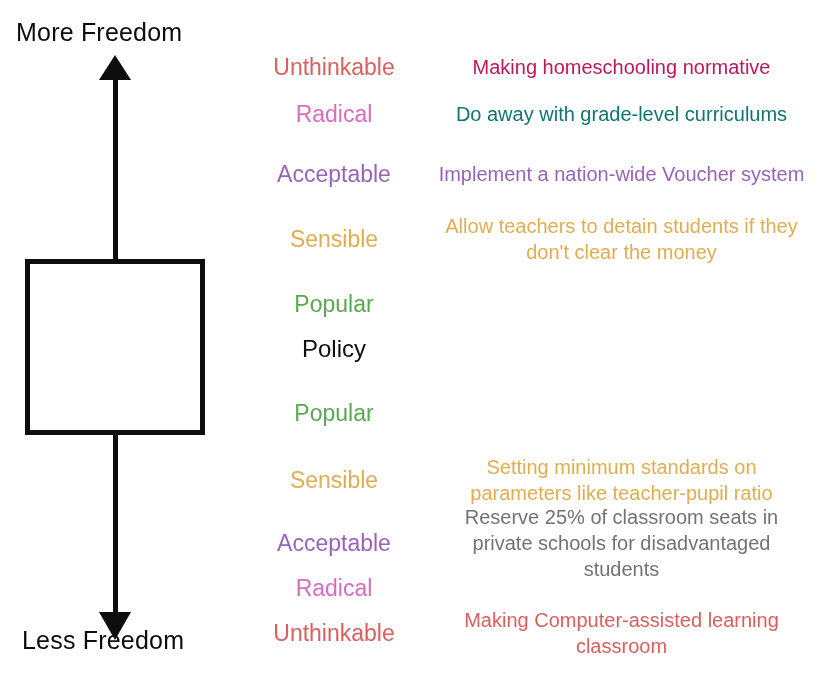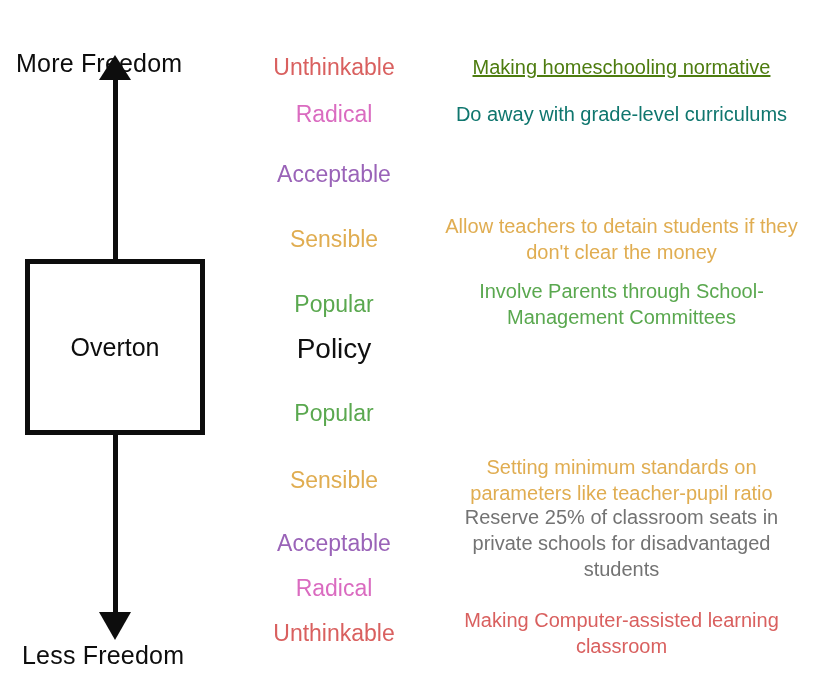--- a/index.html
+++ b/index.html
@@ -20,24 +20,23 @@
     overflow: hidden;
   }
 
   
   .axis-label {
     position: absolute;
     font-size: 25px;
     color: #0d0d0d;
     white-space: nowrap;
     letter-spacing: 0.2px;
-    margin-top: 31px;
   }
   #more-freedom-label { left: 16px; top: 18px; }
-  #less-freedom-label { left: 22px; top: 610px; }
+  #less-freedom-label { left: 22px; top: 626px; }
 
   .axis-shaft {
     position: absolute;
     left: 113px;
     width: 5px;
     background: #0d0d0d;
   }
   #shaft-upper { top: 74px; height: 190px; }
   #shaft-lower { top: 430px; height: 186px; }
 
@@ -104,62 +103,61 @@
     line-height: 30px;
     white-space: nowrap;
   }
   .tier-desc {
     flex: 1 1 auto;
     text-align: center;
     font-size: 20px;
     line-height: 26px;
     padding: 0 4px;
   }
-  .policy-row .tier-label { color: #101010; font-size: 28px; }
+  .policy-row .tier-label { color: #101010; font-size: 24px; }
 </style>
 </head>
 <body>
 
 <div id="canvas">
 
   <div id="more-freedom-label" class="axis-label">More Freedom</div>
 
   <div id="arrow-head-up" class="arrow-head"></div>
 
   <div id="shaft-upper" class="axis-shaft"></div>
 
   <div id="overton-box">
-    <div class="box-line">Overton</div>
   </div>
 
   <div id="shaft-lower" class="axis-shaft"></div>
 
   <div id="arrow-head-down" class="arrow-head"></div>
 
   <div id="less-freedom-label" class="axis-label">Less Freedom</div>
 
   <div id="rows">
       <div class="row" style="top: 50px; height: 34px;">
         <div class="tier-label" style="color: rgb(217, 96, 95);">Unthinkable</div>
-        <div class="tier-desc" style="color: #4d7c0f; text-decoration: underline;">Making homeschooling normative</div>
+        <div class="tier-desc" style="color: #be185d;">Making homeschooling normative</div>
       </div>
       <div class="row" style="top: 97px; height: 34px;">
         <div class="tier-label" style="color: rgb(218, 107, 192);">Radical</div>
         <div class="tier-desc" style="color: #0f766e;">Do away with grade-level curriculums</div>
       </div>
       <div class="row" style="top: 144px; height: 60px;">
         <div class="tier-label" style="color: rgb(154, 99, 184);">Acceptable</div>
+        <div class="tier-desc" style="color: rgb(154, 99, 184);">Implement a nation-wide Voucher system</div>
       </div>
       <div class="row" style="top: 209px; height: 60px;">
         <div class="tier-label" style="color: rgb(224, 173, 81);">Sensible</div>
         <div class="tier-desc" style="color: rgb(224, 173, 81);">Allow teachers to detain students if they don't clear the money</div>
       </div>
       <div class="row" style="top: 276px; height: 56px;">
         <div class="tier-label" style="color: rgb(90, 168, 79);">Popular</div>
-        <div class="tier-desc" style="color: rgb(90, 168, 79);">Involve Parents through School-Management Committees</div>
       </div>
       <div class="row policy-row" style="top: 332px; height: 34px;">
         <div class="tier-label" style="color: rgb(16, 16, 16);">Policy</div>
         <div class="tier-desc" style="color: rgb(16, 16, 16);"></div>
       </div>
       <div class="row" style="top: 383px; height: 60px;">
         <div class="tier-label" style="color: rgb(90, 168, 79);">Popular</div>
       </div>
       <div class="row" style="top: 450px; height: 60px;">
         <div class="tier-label" style="color: rgb(224, 173, 81);">Sensible</div>

